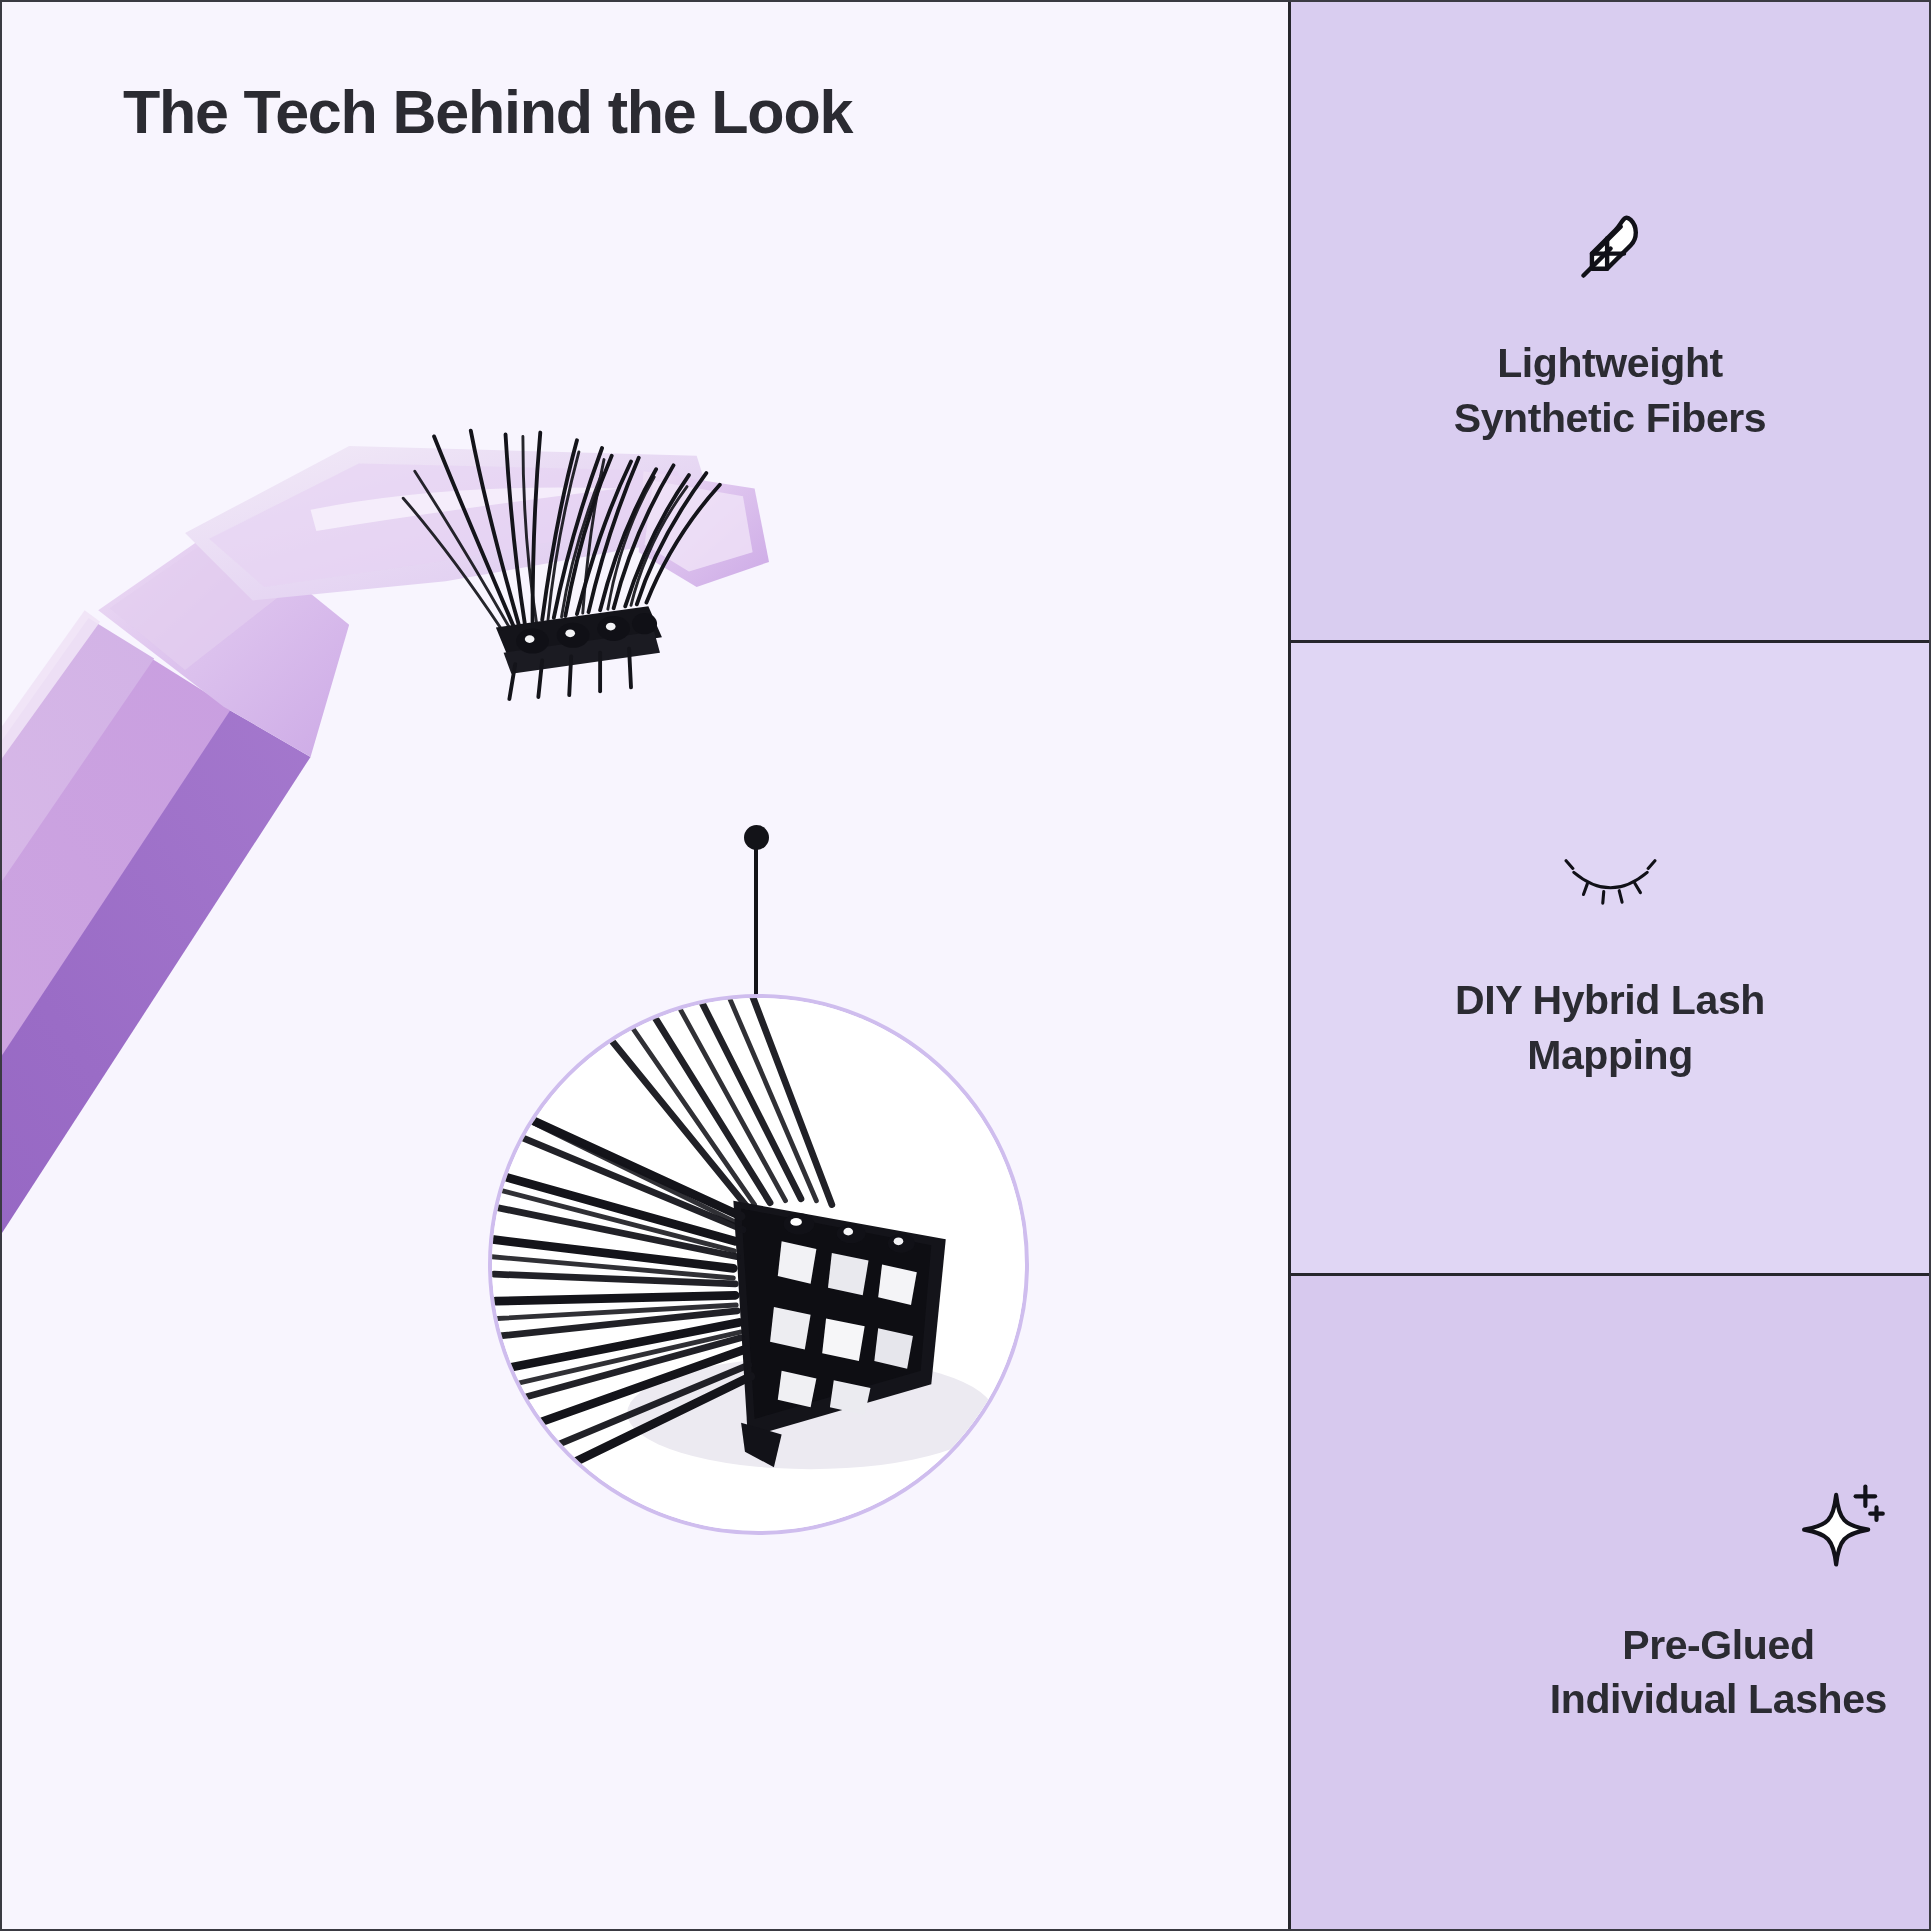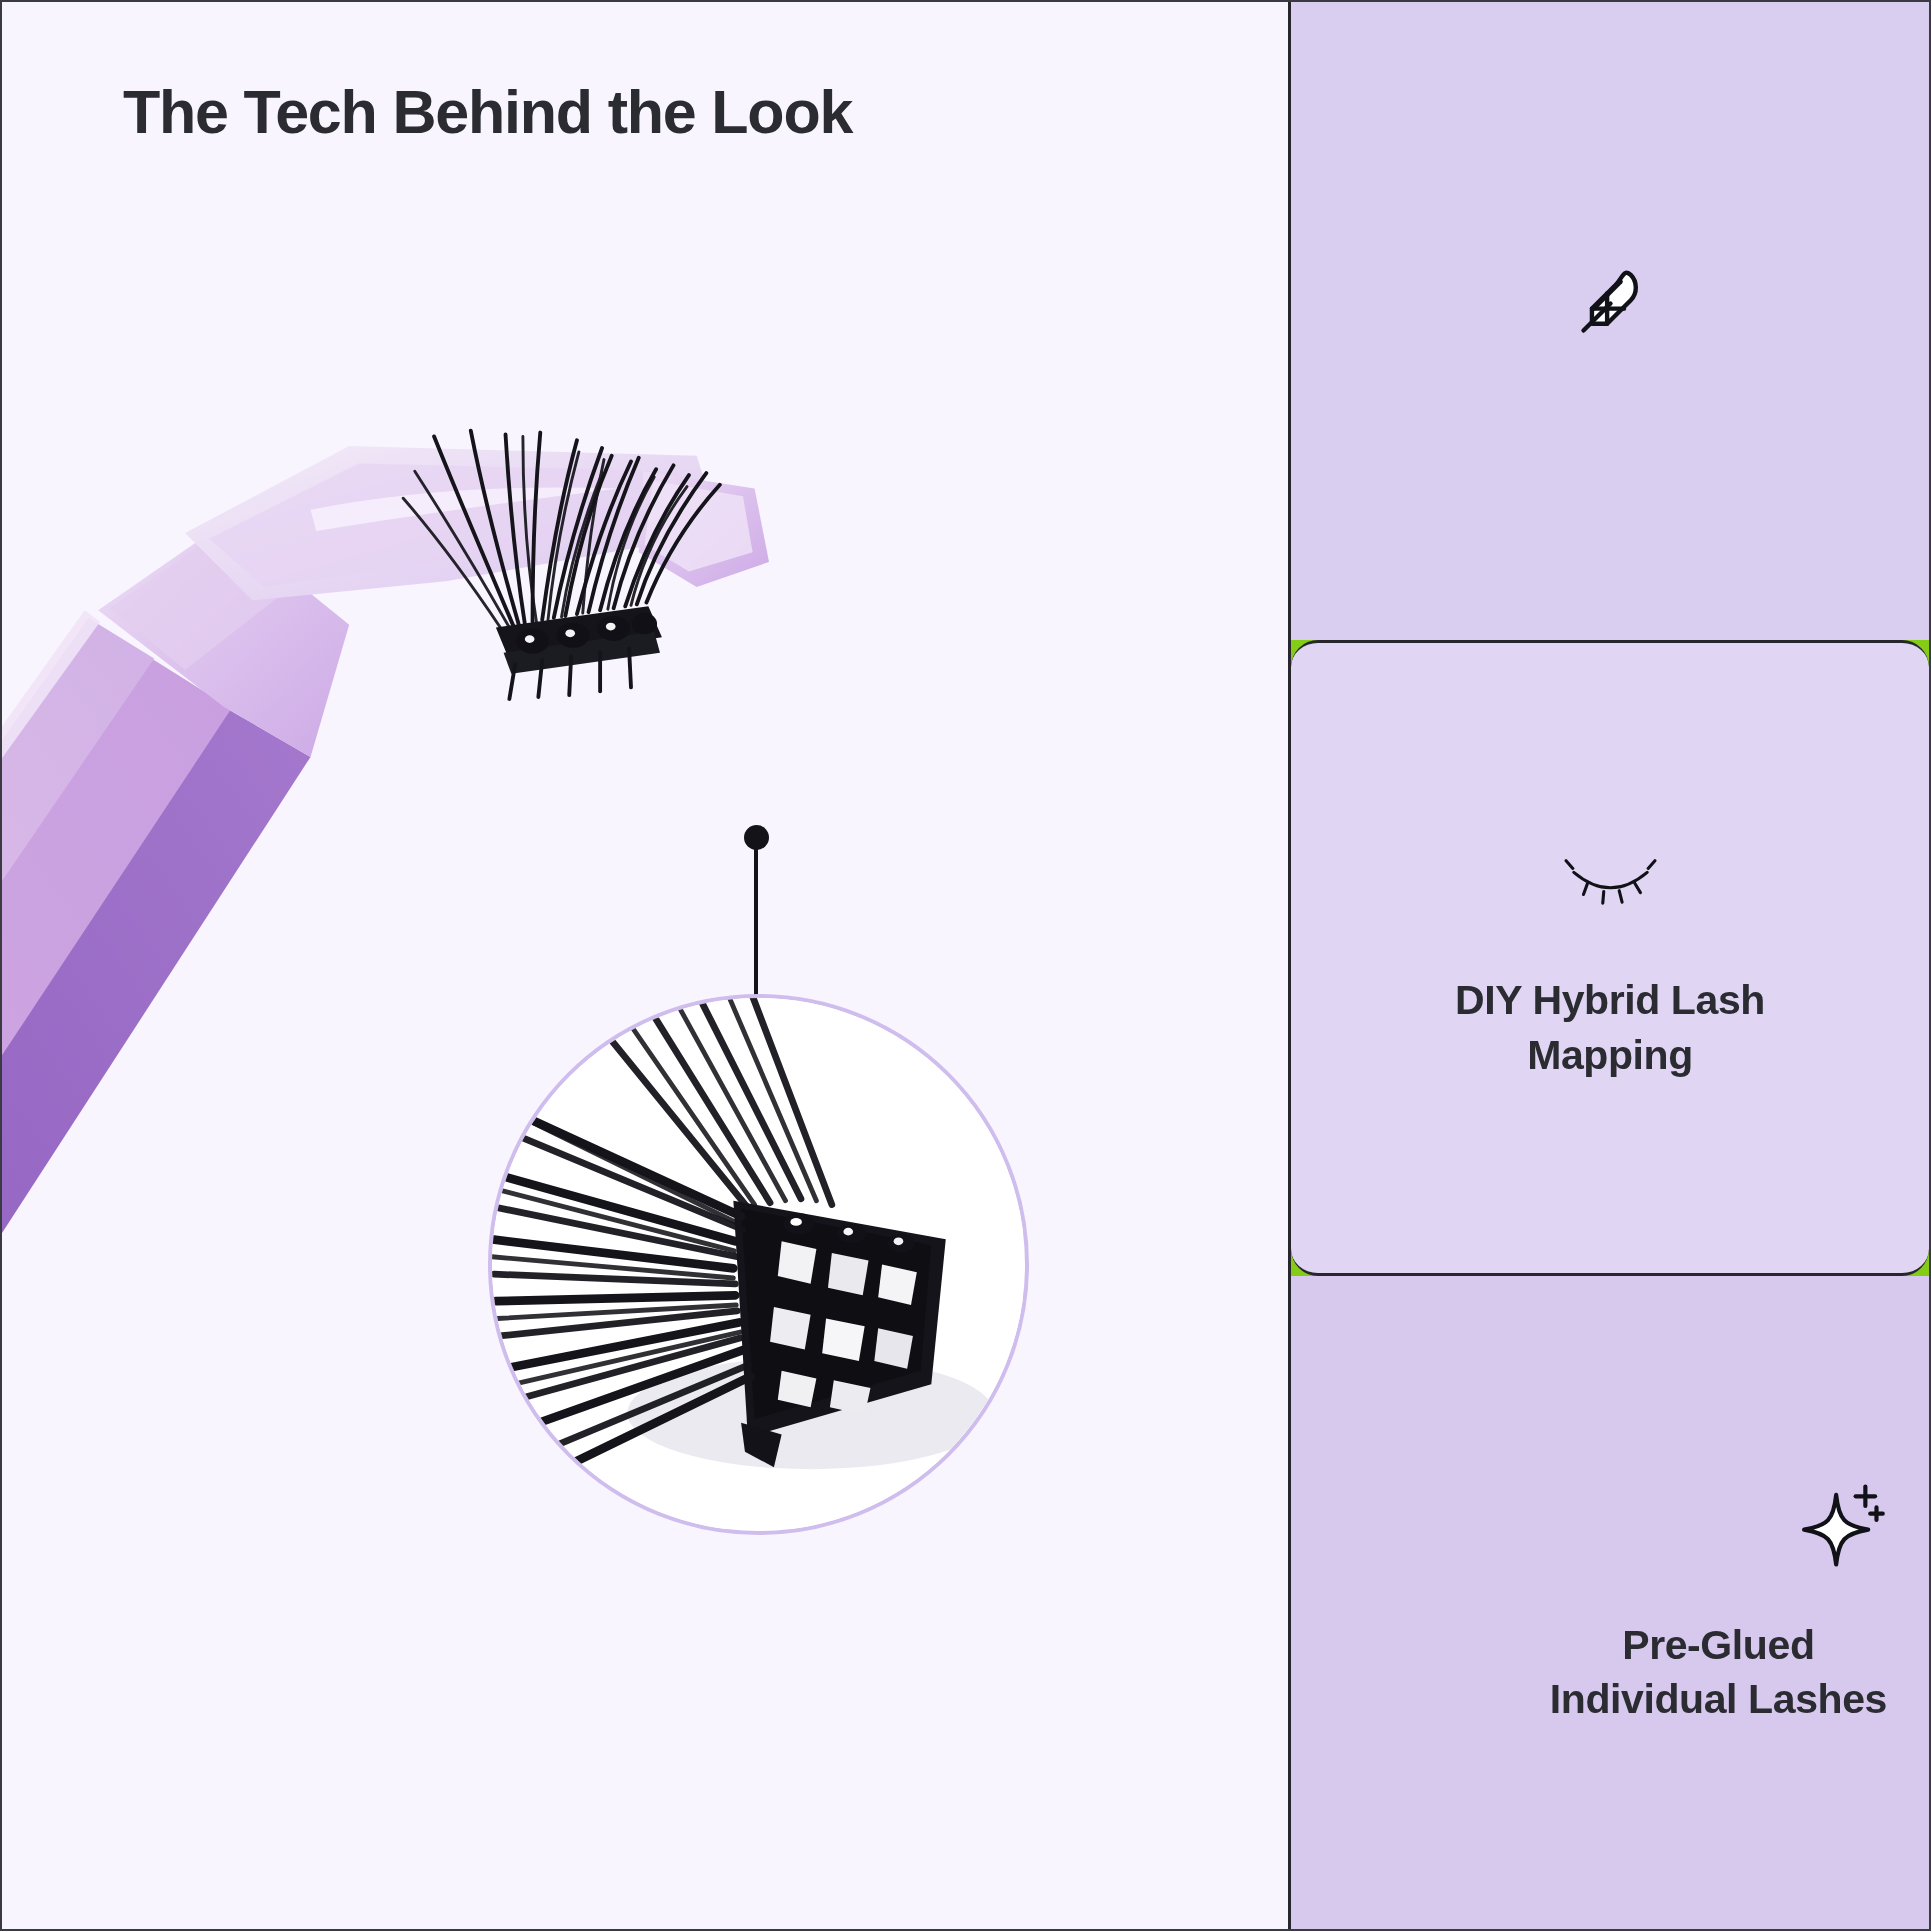--- a/index.html
+++ b/index.html
@@ -82,21 +82,21 @@
   .card{
     position:relative;
     display:flex;
     flex-direction:column;
     align-items:center;
     justify-content:center;
     box-sizing:border-box;
     padding:0 42px;
   }
   .card-0{flex:0 0 638px;background:#d9cdf0;}
-  .card-1{flex:0 0 636px;background:#e0d6f4;border-top:3.9px solid #26262c;border-bottom:3.9px solid #26262c;border-radius:27px;}
+  .card-1{flex:0 0 636px;background:#e0d6f4;border-top:3.9px solid #26262c;border-bottom:3.9px solid #26262c;}
   .card-2{flex:1 1 auto;background:#d7c9ee;align-items:flex-end;}
 
   .card-icon{
     height:93px;
     display:flex;
     align-items:center;
     justify-content:center;
     margin-bottom:46px;
   }
   .card-label{
@@ -287,20 +287,22 @@
     <div class="card card-0">
       <div class="card-icon">
         <svg width="81" height="81" viewBox="0 0 48 48" fill="none" stroke="#111118" stroke-width="2.6" stroke-linecap="round" stroke-linejoin="round">
           <path d="M36 10c4 4 4 11 0 15L22 39H13V30L27 16c4-4 5-10 9-6z" fill="#ffffff"></path>
           <path d="M8 43 L24 27"></path>
           <path d="M30 14 L14 30"></path>
           <path d="M13 30 L32 30"></path>
           <path d="M22 21 L22 39"></path>
         </svg>
       </div>
+      <div class="card-label">Lightweight
+Synthetic Fibers</div>
     </div>
 
     <div class="card card-1">
       <div class="card-icon">
         <svg width="93" height="56" viewBox="0 0 96 58" fill="none" stroke="#111118" stroke-width="3.2" stroke-linecap="round">
           <path d="M10 20 Q48 52 86 20"></path>
           <path d="M9 16 L2 8"></path>
           <path d="M24 32 L20 43"></path>
           <path d="M41 40 L40 52"></path>
           <path d="M57 39 L60 51"></path>

